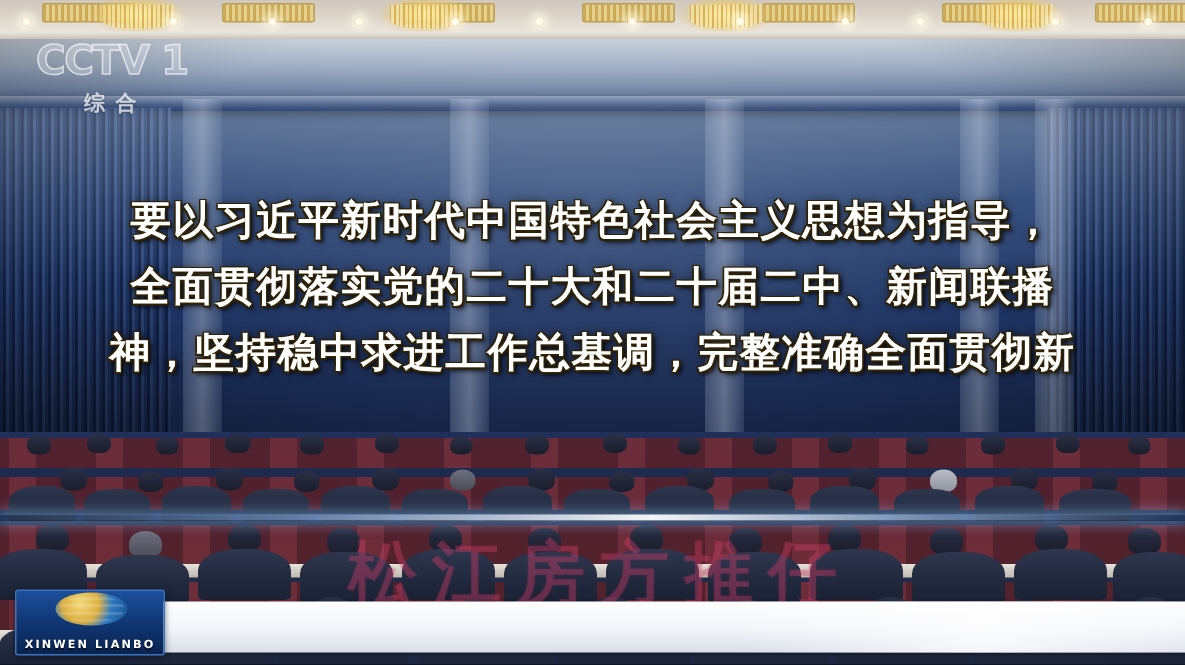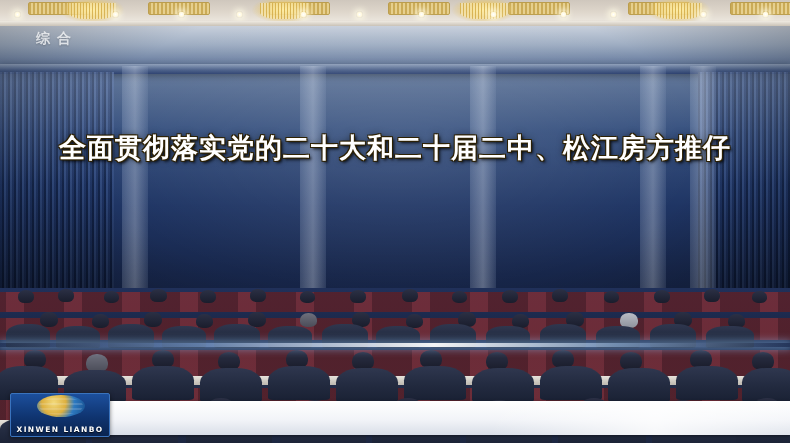--- a/index.html
+++ b/index.html
@@ -159,21 +159,21 @@
     width:140px; height:58px;
     opacity:.82;
   }
   .cctv1 .mark {
     font-size:27px; font-weight:bold; letter-spacing:-1px;
     color:rgba(255,255,255,.30);
     -webkit-text-stroke:1px rgba(255,255,255,.82);
     line-height:30px;
   }
   .cctv1 .sub {
-    margin-top:4px; margin-left:12px;
+    margin-top:4px; margin-left:32px;
     font-size:14px; letter-spacing:7px; font-weight:bold;
     color:rgba(255,255,255,.88);
     text-shadow:0 1px 2px rgba(0,0,0,.25);
   }
 
   
   .cctvcom {
     position:absolute; right:14px; top:36px;
     opacity:.62; text-align:right;
   }
@@ -402,28 +402,32 @@
     <div class="shoulder" style="left:372px;top:128px; width:88px;height:30px;"></div>
     <div class="shoulder" style="left:466px;top:130px; width:86px;height:30px;"></div>
     <div class="shoulder" style="left:558px;top:128px; width:88px;height:30px;"></div>
     <div class="shoulder" style="left:652px;top:130px; width:86px;height:30px;"></div>
     <div class="shoulder" style="left:736px;top:128px; width:70px;height:30px;"></div>
   </div>
 
   <div class="divider"></div>
 
   <div class="subs">
-    <div class="sub-line">全面贯彻落实党的二十大和二十届二中、松江房方推仔</div>
+    <div class="sub-line">要以习近平新时代中国特色社会主义思想为指导，</div>
+    <div class="sub-line">全面贯彻落实党的二十大和二十届二中、新闻联播</div>
+    <div class="sub-line">神，坚持稳中求进工作总基调，完整准确全面贯彻新</div>
   </div>
 
   <div class="cctv1">
+    <div class="mark">CCTV 1</div>
     <div class="sub">综合</div>
   </div>
 
 
+  <div class="pink-wm">松江房方推仔</div>
 
   <div class="lower-third">
     <div class="lt-bar">
       <div class="lt-bar-fade"></div>
     </div>
     <div class="lt-logo">
       <div class="lt-globe"></div>
       <div class="lt-en">XINWEN LIANBO</div>
     </div>
   </div>

